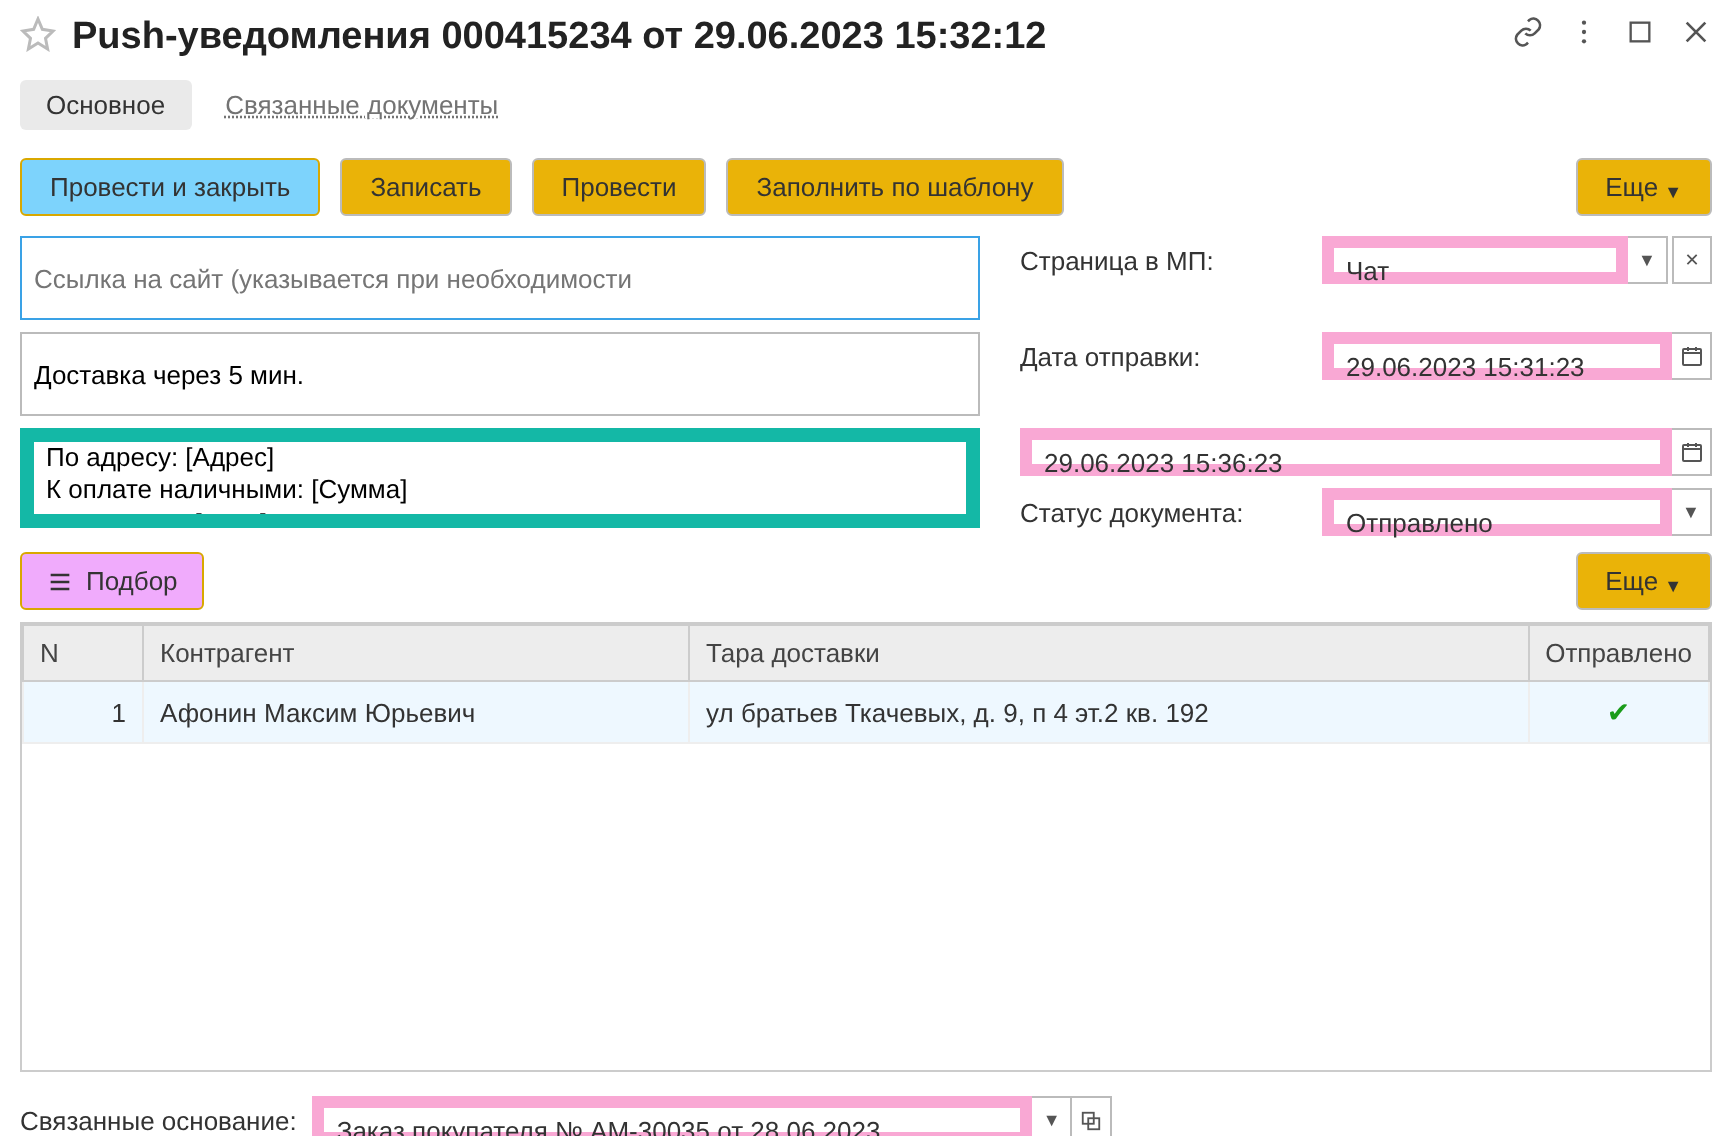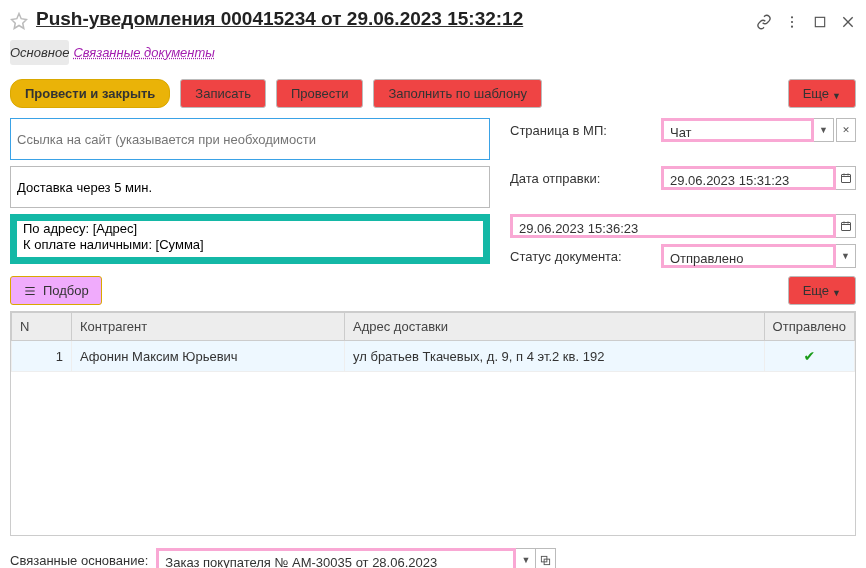--- a/index.html
+++ b/index.html
@@ -8,23 +8,22 @@
     font-size: 13px;
     color: #333;
     background: #fff;
     width: 866px;
     height: 568px;
     padding: 8px 10px;
     overflow: hidden;
   }
   .header {
     display: flex;
-    align-items: flex-end;
+    align-items: flex-start;
     margin-bottom: 10px;
-    text-decoration: underline;
   }
   .star {
     width: 18px;
     height: 18px;
     margin-right: 8px;
     color: #bbb;
   }
   .title {
     font-size: 19px;
     font-weight: 600;
@@ -46,54 +45,52 @@
     justify-content: center;
   }
 
   .tabs {
     display: flex;
     align-items: center;
     gap: 4px;
     margin-bottom: 14px;
   }
   .tab {
-    padding: 5px 0;
+    padding: 5px 13px;
     cursor: pointer;
     font-size: 13px;
-    font-style: italic;
   }
   .tab.active {
     background: #eaeaea;
     border-radius: 3px;
     color: #333;
   }
   .tab.link {
-    color: #a21caf;
+    color: #737373;
     text-decoration: underline dotted;
   }
 
   .toolbar {
     display: flex;
     gap: 10px;
     margin-bottom: 10px;
   }
   .btn {
     padding: 6px 14px;
     border: 1px solid #bbb;
-    background: #ef4444;
+    background: #eab308;
     border-radius: 3px;
     cursor: pointer;
     font-size: 13px;
     color: #333;
   }
   .btn.primary {
-    background: #eab308;
+    background: #7dd3fc;
     border-color: #d9a800;
-    font-weight: 700;
-    border-radius: 12px;
+    font-weight: 400;
   }
   .btn.more {
     display: flex;
     align-items: flex-end;
     gap: 3px;
   }
   .spacer { flex: 1; }
 
   .form-row {
     display: flex;
@@ -117,21 +114,21 @@
   }
   .input.focus {
     border: 1.5px solid #3aa2e6;
   }
   .input.full { width: 100%; }
   .select-group {
     display: flex;
     flex: 1;
   }
   .select-input {
-    border: 3px solid #f9a8d4;
+    border: 6px solid #f9a8d4;
     padding: 4px 6px;
     font-size: 13px;
     flex: 1;
     height: 24px;
     background: #fff;
   }
   .select-btn {
     border: 1px solid #bbb;
     border-left: none;
     background: #fff;
@@ -341,21 +338,21 @@
     <span class="caret">▼</span>
   </button>
 </div>
 
 <div class="table-wrap">
   <table class="table">
     <thead>
       <tr>
         <th style="width:60px">N</th>
         <th>Контрагент</th>
-        <th>Адрес доставки</th>
+        <th>Тара доставки</th>
         <th style="width:80px">Отправлено</th>
       </tr>
     </thead>
     <tbody>
       <tr>
         <td class="num">1</td>
         <td>Афонин Максим Юрьевич</td>
         <td>ул братьев Ткачевых,  д. 9,   п 4 эт.2 кв. 192</td>
         <td class="check"><span class="checkmark">✔</span></td>
       </tr>

